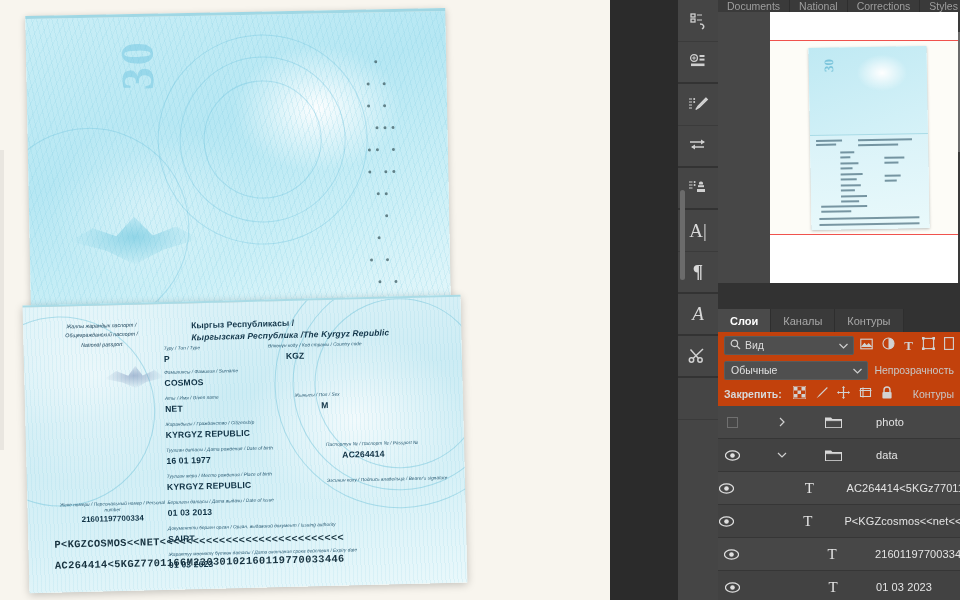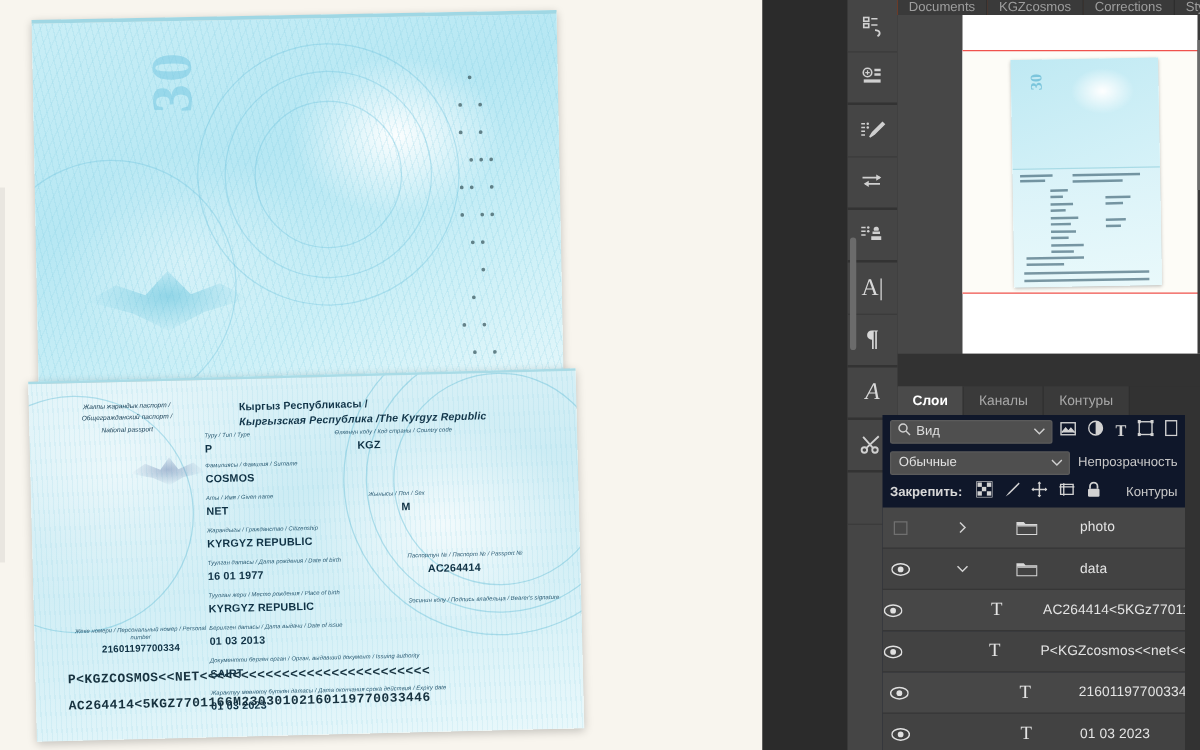--- a/index.html
+++ b/index.html
@@ -211,22 +211,22 @@
     background:#323232; display:flex; align-items:stretch;text-align:right;
   }
   .p-tab {
     padding:0 12px; font-size:11px; color:#a8a8a8;
     display:flex; align-items:center; background:#3a3a3a;
     border-right:1px solid #2e2e2e;
   }
   .p-tab.active { background:#4a4a4a; color:#ffffff; font-weight:700; }
 
   .panel-body {
-    position:absolute; left:96px; top:332px; width:242px; height:268px;
-    background:#0f172a;
+    position:absolute; left:108px; top:332px; width:242px; height:268px;
+    background:#c2410c;
   }
 
   .row-filter { display:flex; align-items:center; height:26px; padding:0 6px; gap:6px; }
   .filter-select {
     width:148px; height:19px; background:#4f4f4f; border:1px solid #5b5b5b;
     border-radius:2px; display:flex; align-items:center; padding:0 5px;
     font-size:10.5px; color:#dcdcdc; position:relative;
   }
   .filter-select .mag { margin-right:4px; }
   .filter-select .chev { position:absolute; right:5px; }
@@ -490,21 +490,21 @@
           <circle cx="13" cy="14" r="2.2"></circle>
         <path d="M6 12.5L16 3M11.5 12.5L3.5 3.5"></path>
       </svg>
     </div>
     <div class="tool"></div>
   </div>
   <div class="tool-scroll"></div>
 
   <div class="doc-tabs">
     <div class="doc-tab">Documents</div>
-    <div class="doc-tab">KGZcosmos</div>
+    <div class="doc-tab">National</div>
     <div class="doc-tab">Corrections</div>
     <div class="doc-tab">Styles</div>
 
   </div>
 
   <div class="canvas-wrap">
     <div class="canvas-sheet"></div>
     <div class="sel-band">
       <div class="mini-pass">
         <div class="mini-top">

